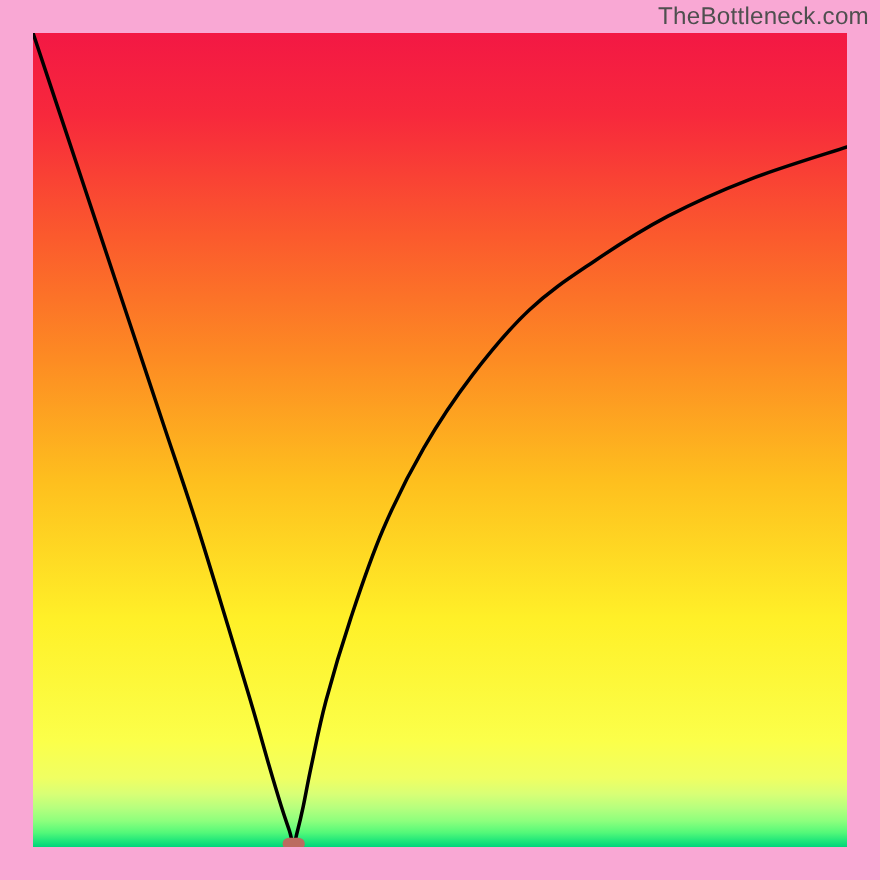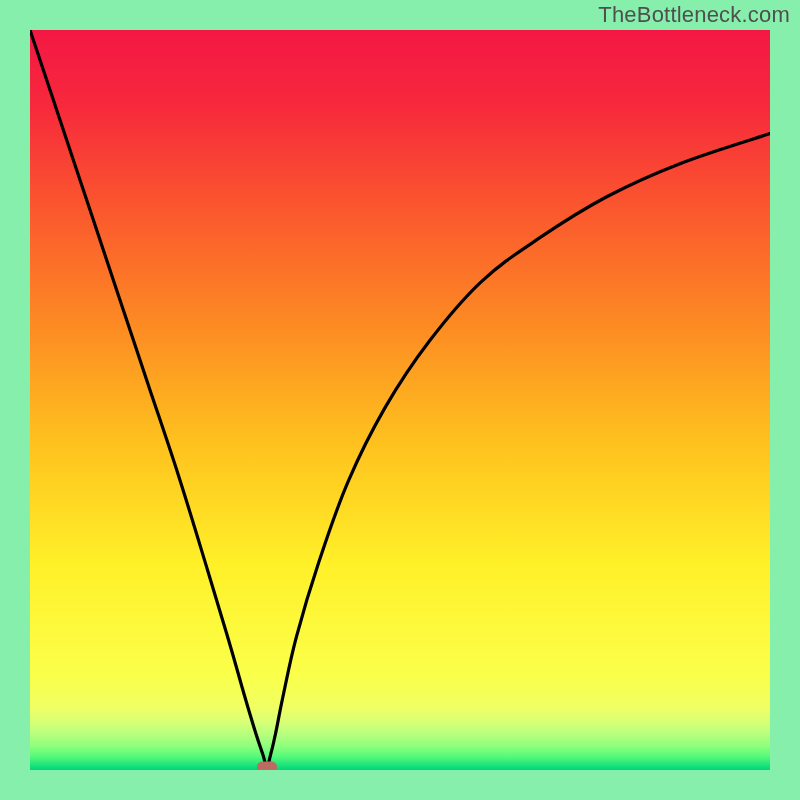--- a/index.html
+++ b/index.html
@@ -8,21 +8,21 @@
     width: 800px;
     height: 800px;
     overflow: hidden;
     background: #000;
     font-family: Arial, Helvetica, sans-serif;
   }
   .frame {
     position: relative;
     width: 800px;
     height: 800px;
-    background: #86efac;
+    background: #f9a8d4;
   }
   .watermark {
     position: absolute;
     top: 2px;
     right: 10px;
     color: #4f4f4f;
     font-size: 22px;
     font-weight: 500;
     letter-spacing: 0.2px;
     z-index: 5;

